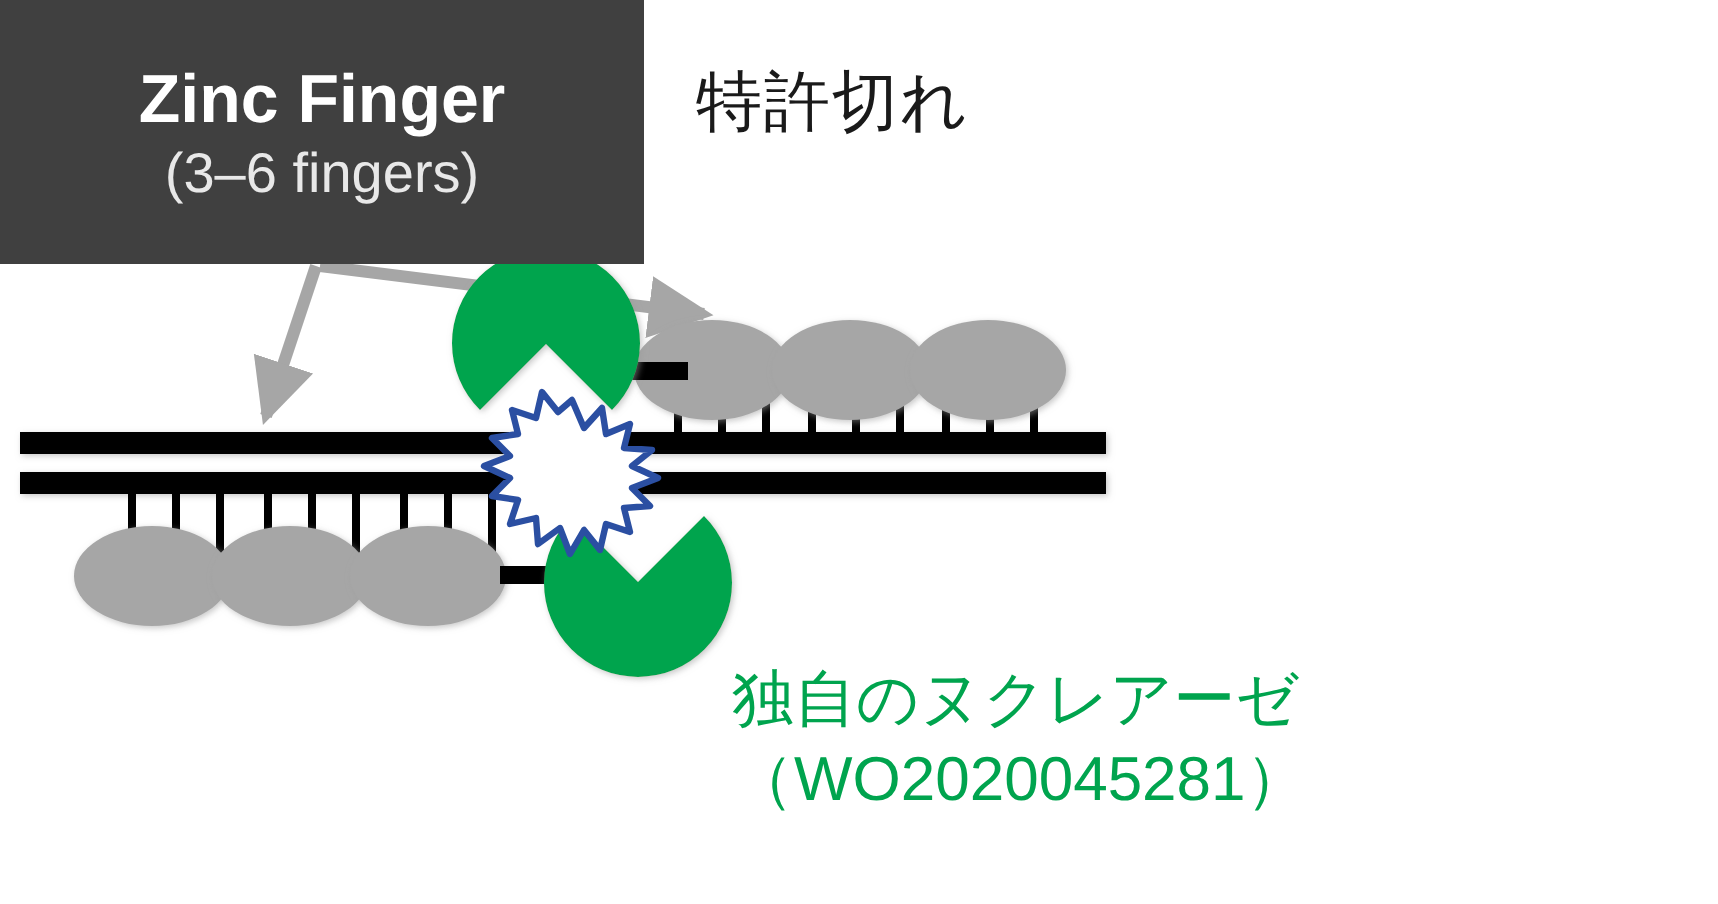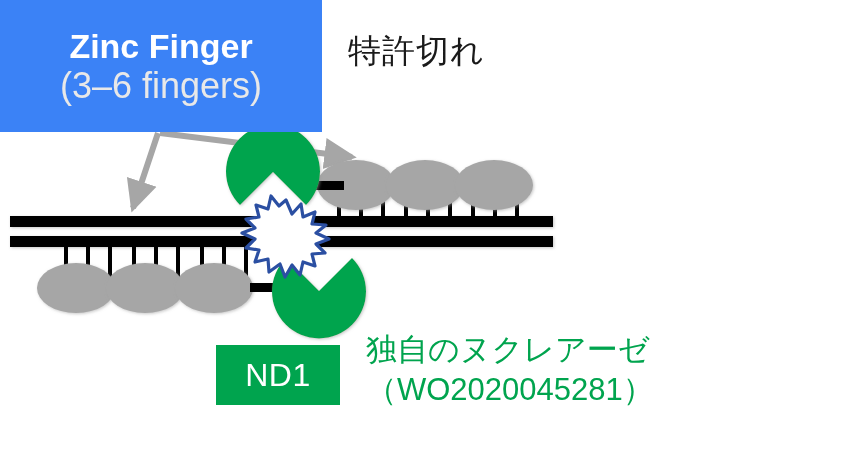--- a/index.html
+++ b/index.html
@@ -18,39 +18,39 @@
     overflow: hidden;
   }
 
   
   .zf-box {
     position: absolute;
     left: 0px;
     top: 0px;
     width: 322px;
     height: 132px;
-    background: #3b82f6;
+    background: #404040;
     box-sizing: border-box;
     display: flex;
     flex-direction: column;
     align-items: center;
     justify-content: center;
     padding-top: 2px;
   }
   .zf-title {
     color: #ffffff;
     font-size: 34px;
     font-weight: bold;
     line-height: 1.12;
     letter-spacing: 0px;
     white-space: nowrap;
   }
   .zf-sub {
     color: #e8e8e8;
-    font-size: 36px;
+    font-size: 28px;
     font-weight: normal;
     line-height: 1.18;
     white-space: nowrap;
   }
 
   
   .patent-text {
     position: absolute;
     left: 348px;
     top: 29px;
@@ -178,22 +178,19 @@
              L 271 196 L 279 206 Z" fill="#ffffff" stroke="#2b4fa2" stroke-width="3.2" stroke-linejoin="round"></path>
   </svg>
 
   <div class="zf-box">
     <div class="zf-title">Zinc Finger</div>
     <div class="zf-sub">(3–6 fingers)</div>
   </div>
 
   <div class="patent-text">特許切れ</div>
 
-  <div class="nd1-box">
-    <span class="nd1-label">ND1</span>
-  </div>
 
   <div class="nuclease-caption">
     <div class="l1">独自のヌクレアーゼ</div>
     <div class="l2">（WO2020045281）</div>
   </div>
 
 </div>
 
 </body></html>

